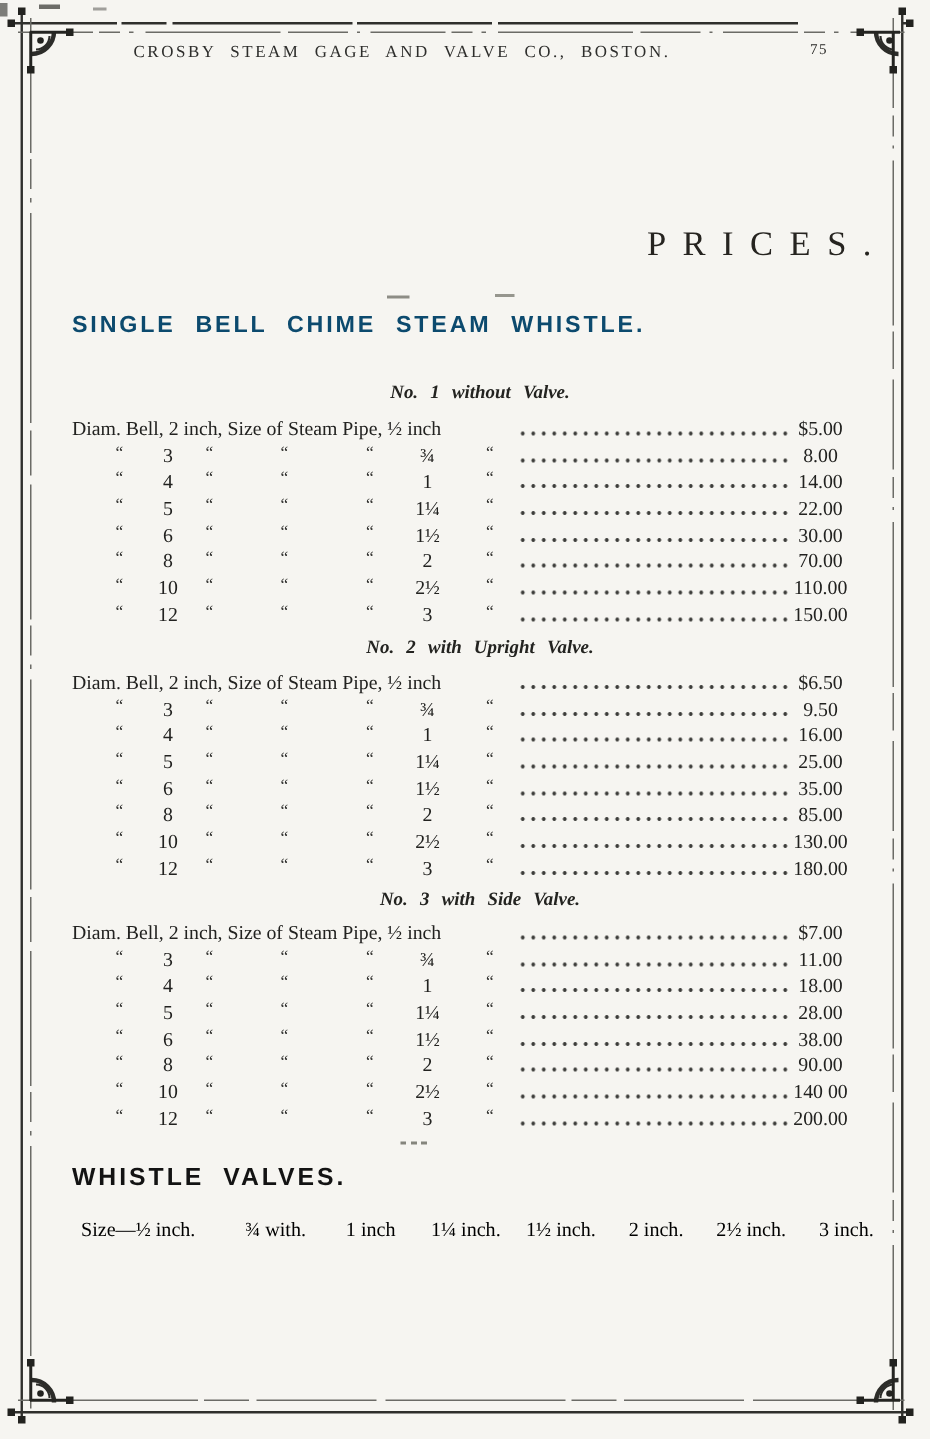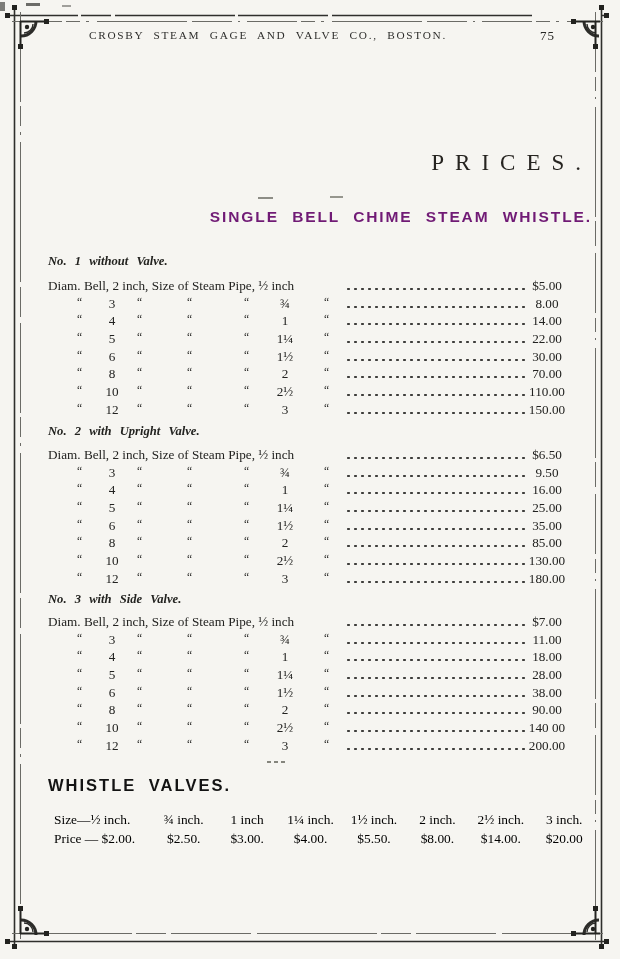--- a/index.html
+++ b/index.html
@@ -12,40 +12,40 @@
     overflow:hidden;
   }
   .speck{position:absolute;background:#4a4a46;}
   
   .running-header{
     position:absolute;top:29px;left:48px;width:440px;
     text-align:center;font-size:11.3px;letter-spacing:1.7px;word-spacing:5px;
     color:#2e2e2c;white-space:nowrap;
   }
   .page-number{
-    position:absolute;top:28px;left:540px;font-size:13px;letter-spacing:1px;color:#262624;
+    position:absolute;top:28px;left:540px;font-size:10px;letter-spacing:1px;color:#262624;
   }
   
   .page-title{
     position:absolute;top:150px;left:48px;width:544px;
     text-align:right;font-size:23px;letter-spacing:11px;text-indent:11px;
     color:#262420;
   }
   .title-rule-a{position:absolute;top:197px;left:258px;width:15px;height:2px;background:#8d8d86;}
   .title-rule-b{position:absolute;top:196px;left:330px;width:13px;height:2px;background:#96968e;}
   .section-heading{
     position:absolute;top:208px;left:48px;width:544px;
-    text-align:right;
+    text-align:left;
     font-family:"Liberation Sans", sans-serif;font-weight:700;
-    font-size:15.5px;letter-spacing:1.9px;word-spacing:7px;color:#701a75;
+    font-size:15.5px;letter-spacing:1.9px;word-spacing:7px;color:#0c4a6e;
     white-space:nowrap;
   }
   
   .table-caption{
-    position:absolute;left:48px;width:544px;
+    position:absolute;left:48px;width:544px;text-align:center;
     font-style:italic;font-weight:700;font-size:12.6px;word-spacing:5px;
     color:#232320;white-space:nowrap;
   }
   .rows{position:absolute;left:48px;width:544px;}
   .trow{position:relative;height:17.7px;font-size:13.2px;color:#222220;}
   .trow span{position:absolute;top:0;}
   .fullrow{left:0;white-space:pre;}
   .ditto{font-size:11.5px;color:#2c2c2a;letter-spacing:1px;}
   .d1{left:20px;width:24px;text-align:center;}
   .num{left:50px;width:28px;text-align:center;}
@@ -409,31 +409,21 @@
       <span class="leader"></span>
       <span class="price">200.00</span>
     </div>
   </div>
 
 <div class="pre-heading-dash"></div>
 <div class="valves-heading">WHISTLE VALVES.</div>
 <div class="valves">
   <div class="vrow">
       <span class="vcell0">Size—½ inch.</span>
-      <span class="vcell">¾ inch.</span>
+      <span class="vcell">¾ with.</span>
       <span class="vcell">1 inch</span>
       <span class="vcell">1¼ inch.</span>
       <span class="vcell">1½ inch.</span>
       <span class="vcell">2 inch.</span>
       <span class="vcell">2½ inch.</span>
       <span class="vcell">3 inch.</span>
     </div>
-  <div class="vrow">
-      <span class="vcell0">Price — $2.00.</span>
-      <span class="vcell">$2.50.</span>
-      <span class="vcell">$3.00.</span>
-      <span class="vcell">$4.00.</span>
-      <span class="vcell">$5.50.</span>
-      <span class="vcell">$8.00.</span>
-      <span class="vcell">$14.00.</span>
-      <span class="vcell">$20.00</span>
-    </div>
 </div>
 
 </body></html>

